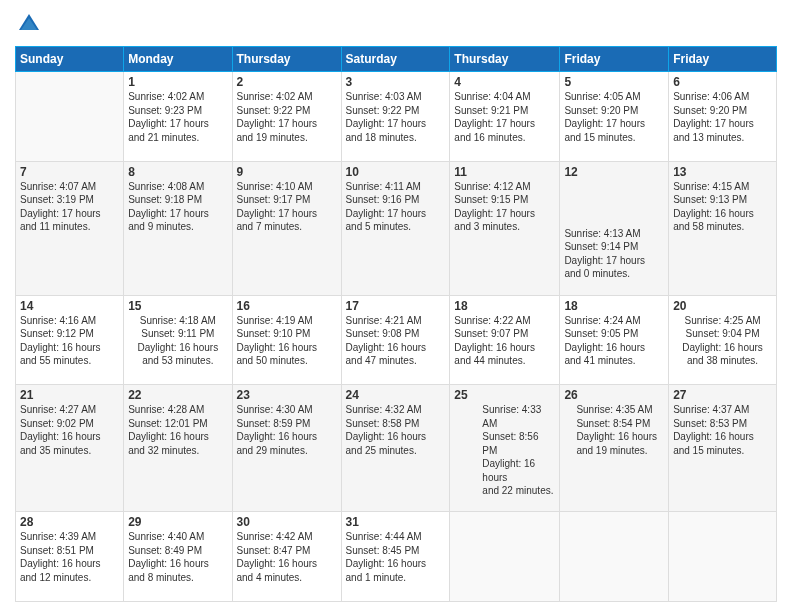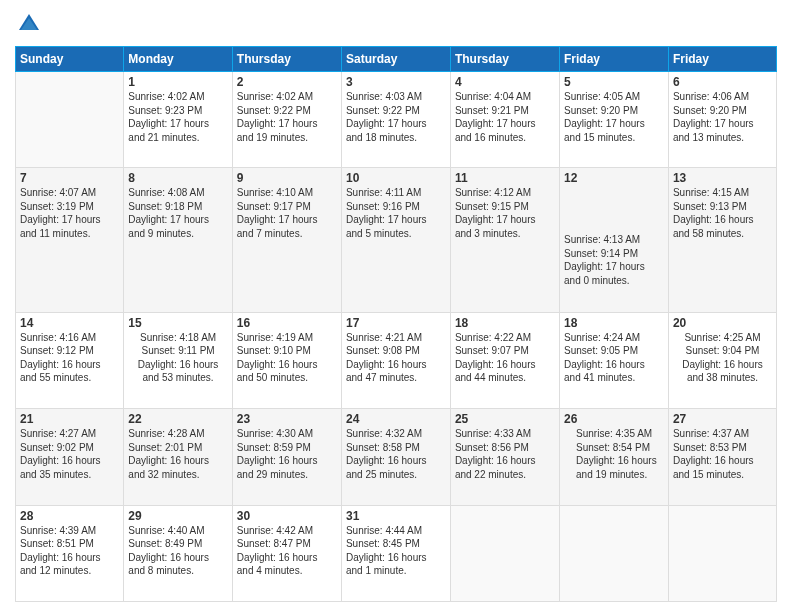--- a/index.html
+++ b/index.html
@@ -287,41 +287,41 @@
           <td>
             <span class="day-num">21</span>
             <div class="day-info" style="white-space: pre-line;">Sunrise: 4:27 AM
 Sunset: 9:02 PM
 Daylight: 16 hours
 and 35 minutes.</div>
           </td>
           <td>
             <span class="day-num">22</span>
             <div class="day-info" style="white-space: pre-line;">Sunrise: 4:28 AM
-Sunset: 2:01 PM
+Sunset: 12:01 PM
 Daylight: 16 hours
 and 32 minutes.</div>
           </td>
           <td>
             <span class="day-num">23</span>
             <div class="day-info" style="white-space: pre-line;">Sunrise: 4:30 AM
 Sunset: 8:59 PM
 Daylight: 16 hours
 and 29 minutes.</div>
           </td>
           <td>
             <span class="day-num">24</span>
             <div class="day-info" style="white-space: pre-line;">Sunrise: 4:32 AM
 Sunset: 8:58 PM
 Daylight: 16 hours
 and 25 minutes.</div>
           </td>
           <td>
             <span class="day-num">25</span>
-            <div class="day-info" style="white-space: pre-line;">Sunrise: 4:33 AM
+            <div class="day-info" style="white-space: pre-line; margin-left: 28px;">Sunrise: 4:33 AM
 Sunset: 8:56 PM
 Daylight: 16 hours
 and 22 minutes.</div>
           </td>
           <td>
             <span class="day-num">26</span>
             <div class="day-info" style="white-space: pre-line; margin-left: 12px;">Sunrise: 4:35 AM
 Sunset: 8:54 PM
 Daylight: 16 hours
 and 19 minutes.</div>

